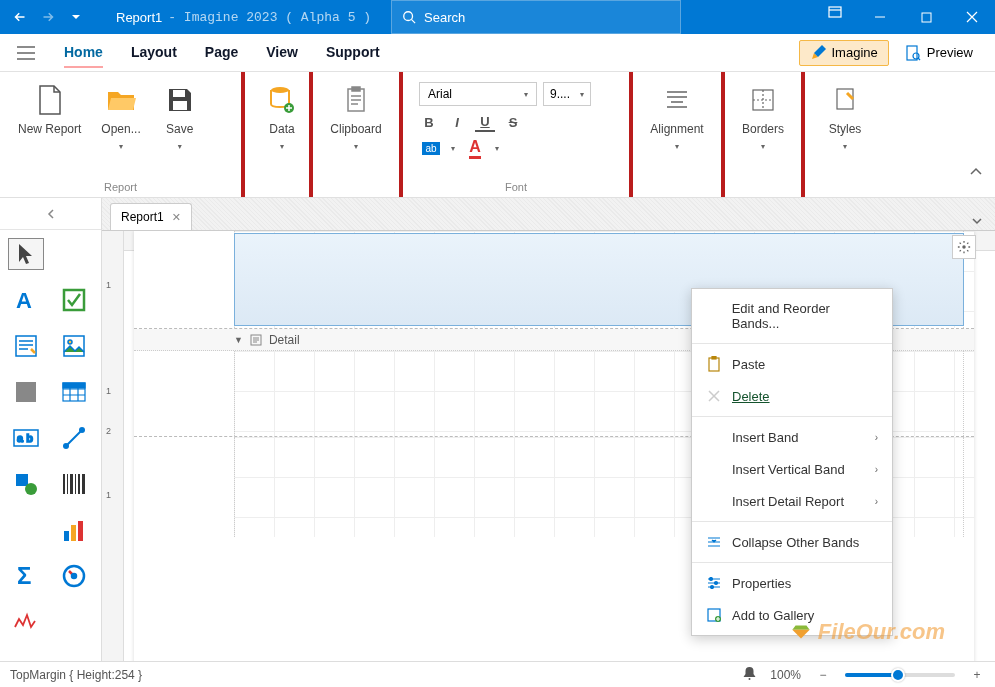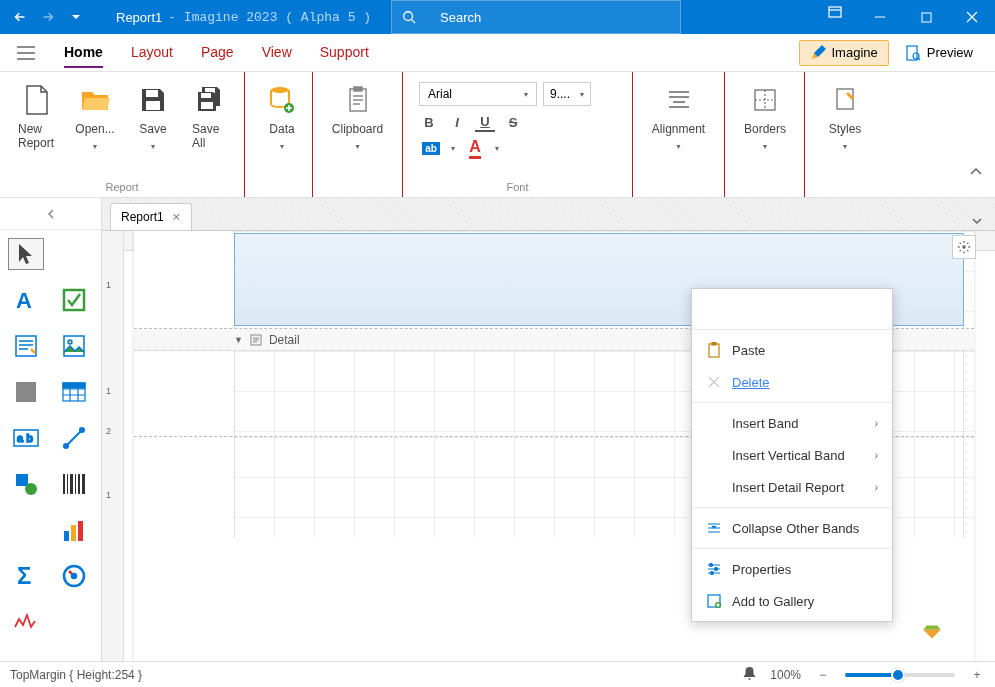--- a/index.html
+++ b/index.html
@@ -5,55 +5,55 @@
 * { box-sizing: border-box; margin: 0; padding: 0; font-family: 'Segoe UI', Tahoma, sans-serif; }
 body { width: 995px; height: 687px; overflow: hidden; background: #fff; position: relative; }
 
 
 .titlebar { height: 34px; background: #0078d4; display: flex; align-items: center; color: #fff; font-size: 13px; }
 .titlebar .nav-btns { display: flex; gap: 4px; padding: 0 8px; }
 .titlebar .nav-btn { width: 24px; height: 24px; display: flex; align-items: center; justify-content: center; color: #fff; cursor: pointer; }
 .titlebar .title-section { padding: 0 20px; display: flex; gap: 6px; }
 .titlebar .doc-title { color: #fff; }
 .titlebar .app-title { color: rgba(255,255,255,0.7); font-family: Liberation Mono, monospace; }
-.titlebar .search-box { width: 290px; height: 28px; background: #1a86d9; border: 1px solid #5aa6e0; display: flex; align-items: center; padding: 16px 10px; gap: 24px; color: #fff; }
+.titlebar .search-box { width: 290px; height: 28px; background: #1a86d9; border: 1px solid #5aa6e0; display: flex; align-items: center; padding: 16px 10px; gap: 8px; color: #fff; }
 .titlebar .search-box svg { width: 14px; height: 14px; }
 .titlebar .win-controls { margin-left: auto; display: flex; }
 .titlebar .win-btn { width: 46px; height: 34px; display: flex; align-items: center; justify-content: center; color: #fff; cursor: pointer; }
 .titlebar .ribbon-toggle { width: 24px; height: 24px; margin-right: 10px; display:flex; align-items:center; justify-content:center; }
 
 
 .main-tabs-row { height: 38px; background: #fff; display: flex; align-items: center; padding: 0 12px; border-bottom: 1px solid #e2e2e2; }
 .hamburger { width: 28px; height: 28px; display: flex; align-items: center; justify-content: center; margin-right: 24px; color: #555; }
 .main-tabs { display: flex; gap: 28px; font-size: 14px; }
-.main-tab { padding: 6px 0; color: #b91c1c; cursor: pointer; }
-.main-tab.active { color: #000000; font-weight: 600; border-bottom: 2px solid #701a75; }
+.main-tab { padding: 6px 0; color: #0f172a; cursor: pointer; font-weight: bold; }
+.main-tab.active { color: #0369a1; font-weight: 600; border-bottom: 2px solid #fca5a5; }
 .mode-buttons { margin-left: auto; display: flex; gap: 6px; align-items: center; font-size: 13px; }
 .mode-btn { display: flex; align-items: center; gap: 6px; padding: 4px 10px; cursor: pointer; border-radius: 2px; }
 .mode-btn.active { background: #fde9c9; border: 1px solid #f5b846; }
 .mode-icon { width: 16px; height: 16px; }
 
 
 .ribbon { height: 126px; background: #fff; border-bottom: 1px solid #e0e0e0; display: flex; position: relative; }
-.ribbon-group { border-right: 1px solid #b91c1c; padding: 6px 12px 2px; display: flex; flex-direction: column; }
+.ribbon-group { border-right: 4px solid #b91c1c; padding: 6px 12px 2px; display: flex; flex-direction: column; }
 .group-content { flex: 1; display: flex; align-items: flex-start; gap: 8px; }
 .group-label { text-align: center; font-size: 11px; color: #888; padding: 2px 0; }
 .ribbon-btn-lg { display: flex; flex-direction: column; align-items: center; gap: 6px; padding: 6px 6px; cursor: pointer; font-size: 12px; color: #444; min-width: 50px; }
 .ribbon-btn-lg .icon { width: 32px; height: 32px; display: flex; align-items: center; justify-content: center; }
 .dropdown-arrow { font-size: 8px; color: #666; }
 .font-controls { display: flex; flex-direction: column; gap: 6px; padding: 4px; }
 .font-row1 { display: flex; gap: 6px; }
 .font-name-sel { width: 118px; height: 24px; border: 1px solid #ccc; display: flex; align-items: center; padding: 0 8px; font-size: 12px; justify-content: space-between; background:#fff; }
 .font-size-sel { width: 48px; height: 24px; border: 1px solid #ccc; display: flex; align-items: center; padding: 0 6px; font-size: 12px; justify-content: space-between; background:#fff;}
 .font-row2, .font-row3 { display: flex; gap: 8px; align-items: center; }
 .fmt-btn { width: 20px; height: 20px; display: flex; align-items: center; justify-content: center; font-size: 13px; cursor: pointer; font-weight: 600; color: #555; }
 .fmt-btn.strike { text-decoration: line-through; }
 .fmt-btn.under { text-decoration: underline; border-bottom: 2px solid #555; }
 .small-btn { width: 24px; height: 20px; display: flex; align-items: center; justify-content: center; cursor: pointer; }
-.ab-box { background: #0078d4; color: #fff; font-size: 10px; padding: 1px 3px; font-weight: 700; }
+.ab-box { background: #0078d4; color: #fff; font-size: 10px; padding: 1px 3px; font-weight: 400; }
 .ribbon-collapse { position: absolute; right: 12px; bottom: 16px; cursor: pointer; color: #666; }
 
 
 .workspace { display: flex; height: calc(100% - 34px - 38px - 126px - 26px); background: #f1f1f1; background-image: repeating-linear-gradient(45deg, #eaeaea 0 1px, #f2f2f2 1px 3px); }
 .left-panel { width: 102px; background: #fff; border-right: 1px solid #ddd; display: flex; flex-direction: column; }
 .lp-top { height: 32px; border-bottom: 1px solid #e5e5e5; display: flex; align-items: center; justify-content: center; color: #888; }
 .toolbox { flex: 1; padding: 8px; display: grid; grid-template-columns: 1fr 1fr; gap: 14px 10px; align-content: start; }
 .tool { width: 36px; height: 32px; display: flex; align-items: center; justify-content: center; cursor: pointer; }
 .tool.selected { border: 1.5px solid #888; background: #f5f5f5; }
 
@@ -80,21 +80,21 @@
 .band-triangle { font-size: 9px; color:#666; }
 .band-icon { width: 14px; height: 14px; display:flex; align-items:center; justify-content:center; color:#888; }
 .grid-bg { position:absolute; left:100px; right:0; top:0; bottom:0; background-image: linear-gradient(to right, #eee 1px, transparent 1px), linear-gradient(to bottom, #eee 1px, transparent 1px); background-size: 40px 40px; }
 .after-detail { height: 100px; position:relative; }
 .after-detail .grid-bg { top:0; }
 .margin-box { position:absolute; left:100px; top:0; right:10px; bottom:0; border-left:1px dotted #ccc; border-right:1px dotted #ccc; }
 
 
 .context-menu { position: absolute; right: 102px; top: 288px; width: 202px; background:#fff; border:1px solid #ccc; box-shadow: 0 3px 12px rgba(0,0,0,0.2); z-index: 100; font-size: 13px; padding: 4px 0; }
 .menu-item { display:flex; align-items:center; gap:10px; padding: 8px 14px; cursor:pointer; color:#333; }
-.menu-item.disabled { color:#3b82f6; cursor:default;text-decoration:underline; }
+.menu-item.disabled { color:#14532d; cursor:default;text-decoration:underline; }
 .menu-item .mi-icon { width:16px; height:16px; display:flex; align-items:center; justify-content:center; }
 .menu-item .submenu-arrow { margin-left:auto; font-size:10px; color:#666; }
 .menu-sep { height:1px; background:#e5e5e5; margin:4px 0; }
 
 
 .statusbar { height: 26px; border-top: 1px solid #ddd; background:#fff; display:flex; align-items:center; padding:0 10px; font-size:12px; color:#555; gap:14px; }
 .statusbar .spacer { flex:1; }
 .zoom-slider { width: 110px; height: 4px; background:#ddd; position:relative; border-radius:2px; }
 .zoom-slider .track-fill { position:absolute; left:0; width:48%; top:0; bottom:0; background:#0078d4; border-radius:2px; }
 .zoom-slider .thumb { position:absolute; left:48%; top:50%; width:14px; height:14px; background:#0078d4; border:2px solid #fff; border-radius:50%; transform:translate(-50%,-50%); box-shadow:0 0 2px rgba(0,0,0,0.3); }
@@ -216,32 +216,20 @@
       <div class="ribbon-btn-lg">
         <div class="icon">
             <svg width="26" height="26" viewBox="0 0 26 26" fill="#444">
               <path d="M2 2h18l4 4v18H2z" fill="#444"></path>
               <rect x="6" y="3" width="12" height="7" fill="#fff"></rect>
               <rect x="6" y="14" width="14" height="9" fill="#fff"></rect>
             </svg>
           </div>
         <span>Save</span>
         <span class="dropdown-arrow">▾</span>
-      </div>
-      <div class="ribbon-btn-lg">
-        <div class="icon">
-            <svg width="28" height="28" viewBox="0 0 28 28" fill="#444">
-              <path d="M5 1h15l3 3v16H5z"></path>
-              <rect x="8" y="2" width="10" height="5" fill="#fff"></rect>
-              <path d="M1 6h15l3 3v16H1z"></path>
-              <rect x="4" y="7" width="10" height="5" fill="#fff"></rect>
-              <rect x="4" y="16" width="12" height="7" fill="#fff"></rect>
-            </svg>
-          </div>
-        <span>Save All</span>
       </div>
     </div>
     <div class="group-label">Report</div>
   </div>
   <div class="ribbon-group" style="width:68px">
     <div class="group-content" style="justify-content:flex-start">
       <div class="ribbon-btn-lg">
         <div class="icon">
             <svg width="24" height="28" viewBox="0 0 24 28">
               <ellipse cx="10" cy="4" rx="9" ry="3" fill="#f5a623"></ellipse>
@@ -538,20 +526,21 @@
           </div>
         </div>
       </div>
     </div>
   </div>
 </div>
 
 <div class="context-menu">
   <div class="menu-item">
     <span class="mi-icon"></span>
+      <span>Edit and Reorder Bands...</span>
   </div>
   <div class="menu-sep"></div>
   <div class="menu-item">
     <span class="mi-icon">
         <svg width="14" height="16" viewBox="0 0 14 16" fill="none" stroke="#b8860b" stroke-width="1.2">
           <rect x="2" y="2" width="10" height="13"></rect>
           <rect x="5" y="0" width="4" height="3" fill="#b8860b"></rect>
         </svg>
       </span>
     <span>Paste</span>
@@ -628,13 +617,14 @@
       <div class="thumb"></div>
     </div>
   <span class="zoom-btn">+</span>
 </div>
 
 <div class="watermark">
   <svg width="26" height="26" viewBox="0 0 24 24">
       <path fill="#8ab93a" d="M4 10h16l-3-4H7z"></path>
       <path fill="#f0a030" d="M4 10l8 8 8-8z"></path>
     </svg>
+  <span>FileOur.com</span>
 </div>
 
 </body></html>

